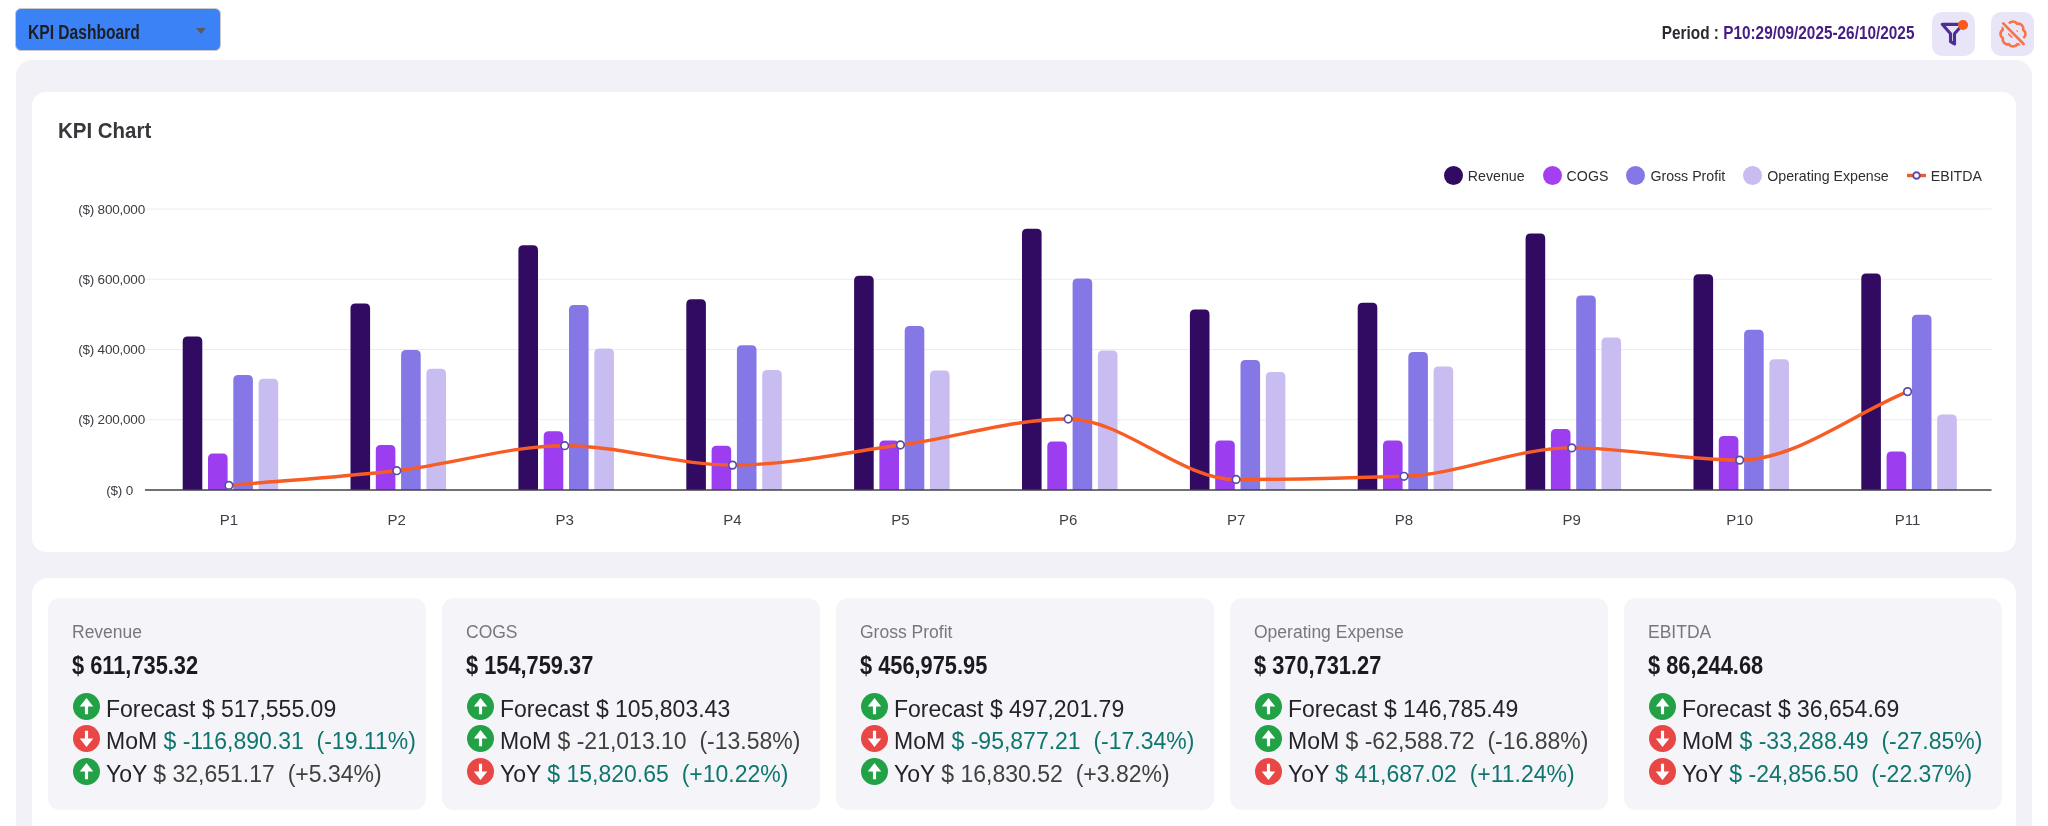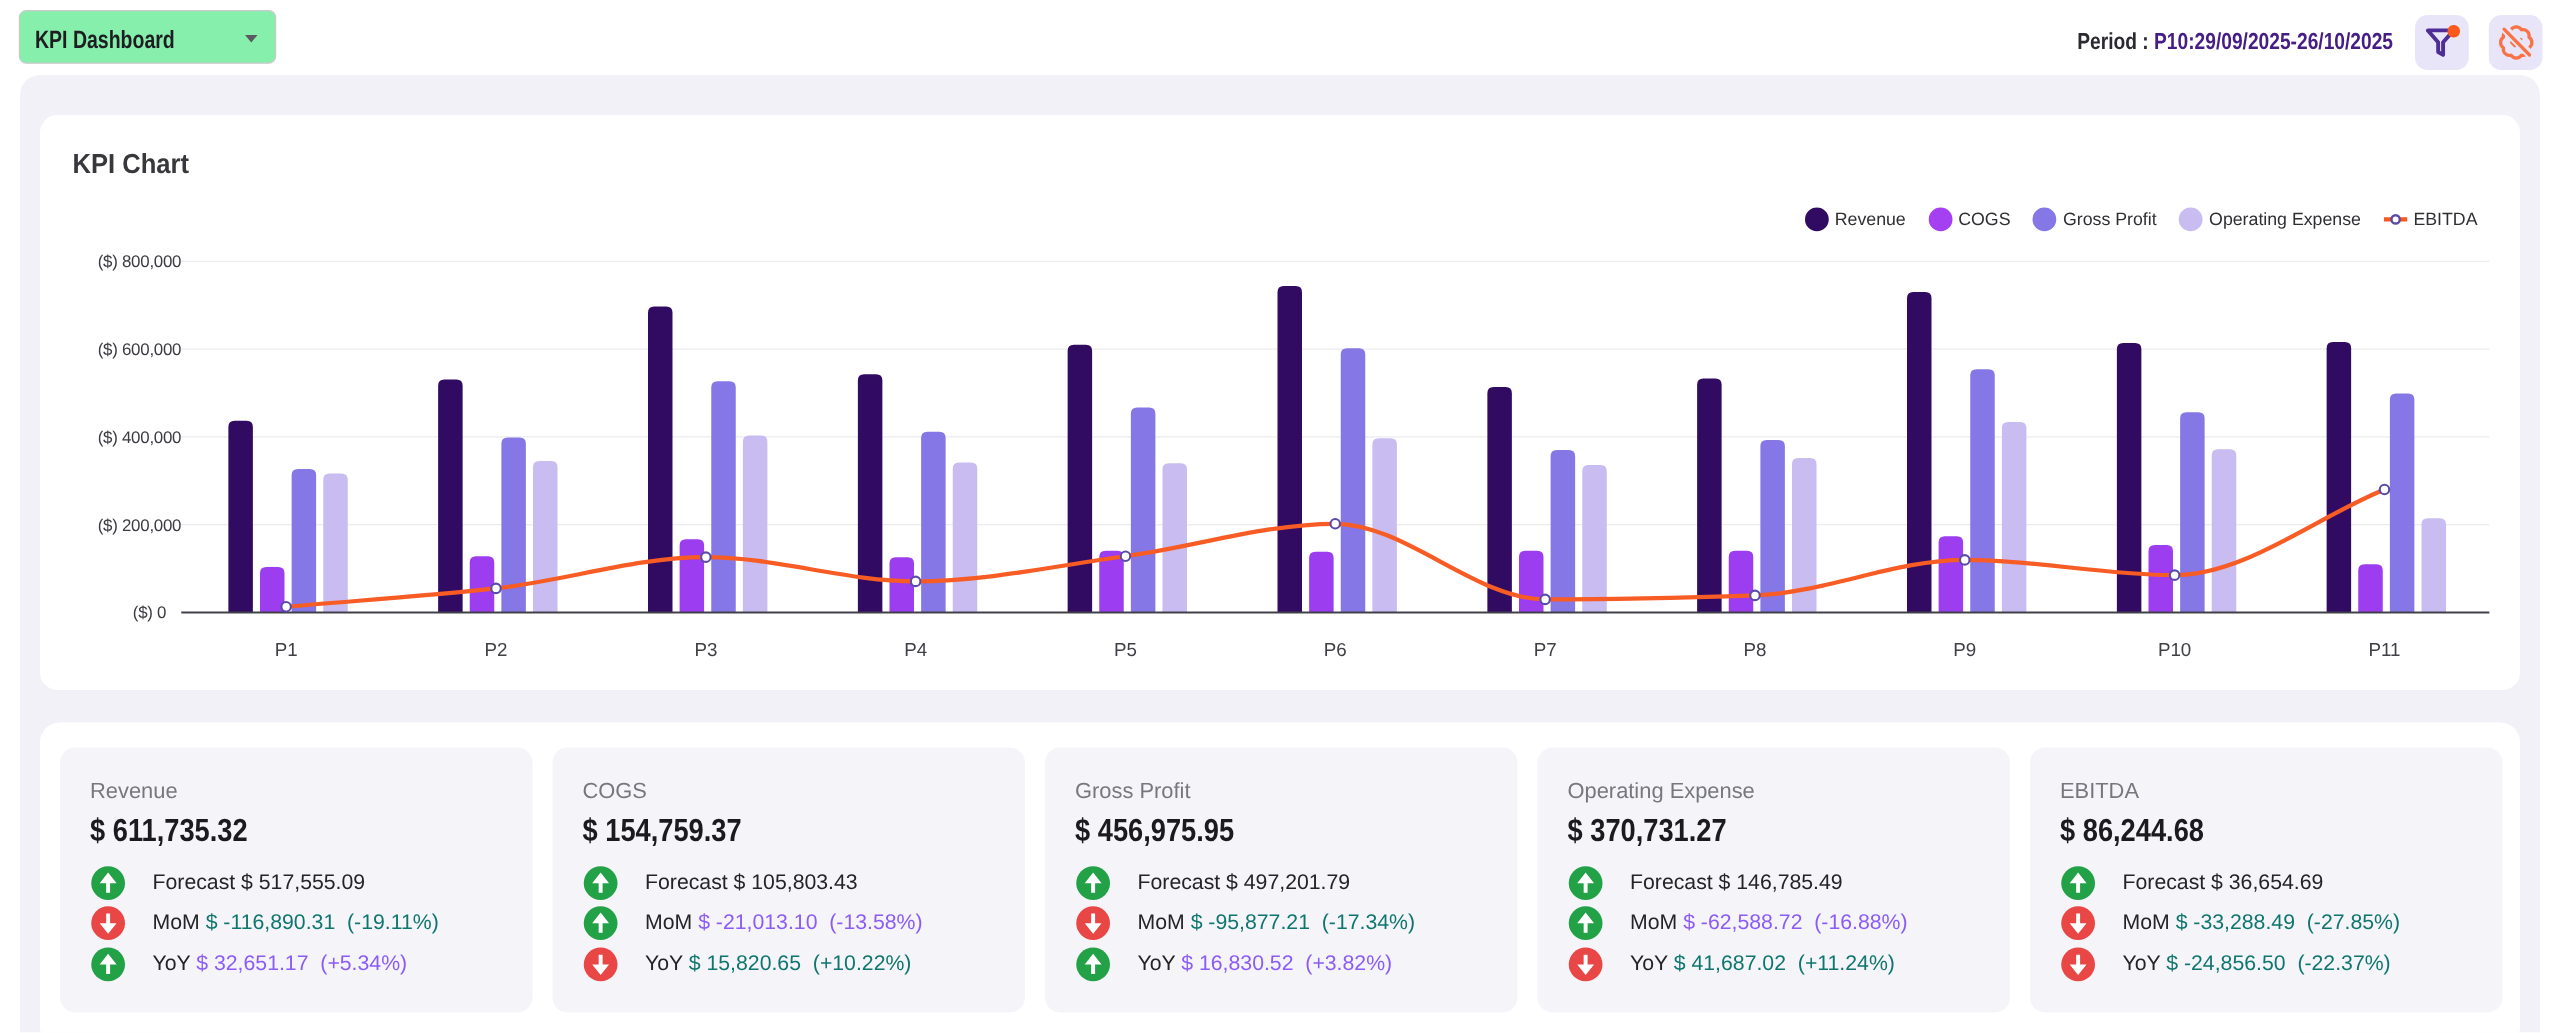--- a/index.html
+++ b/index.html
@@ -4,21 +4,21 @@
 *{margin:0;padding:0;box-sizing:border-box}
 html,body{width:2048px;height:826px;overflow:hidden;background:#fff;
   font-family:"Liberation Sans",sans-serif;position:relative}
 .abs{position:absolute}
 .panel{position:absolute;left:16px;top:60px;width:2016px;height:766px;
   background:#f3f1f8;border-radius:16px 16px 0 0}
 .chartcard{position:absolute;left:32px;top:92px;width:1984px;height:460px;
   background:#fff;border-radius:14px}
 .kpiwrap{position:absolute;left:32px;top:578px;width:1984px;height:260px;
   background:#fff;border-radius:16px}
-.select{position:absolute;left:15px;top:8px;width:206px;height:43px;background:#86efac;
+.select{position:absolute;left:15px;top:8px;width:206px;height:43px;background:#3b82f6;
   border:1px solid #c9c9cc;border-radius:6px}
 .select .st{position:absolute;left:12px;top:11.5px;font-size:20px;font-weight:bold;color:#1e1e22;transform:scaleX(0.78);transform-origin:0 0;white-space:nowrap}
 .caret{position:absolute;right:14px;top:19px;width:0;height:0;border-left:5.5px solid transparent;
   border-right:5.5px solid transparent;border-top:6.5px solid #5a5a60}
 .period{position:absolute;top:22px;right:134px;font-size:18.5px;font-weight:bold;color:#2a2a30;white-space:nowrap;transform:scaleX(0.83);transform-origin:100% 50%}
 .period b{color:#451d84}
 .tbtn{position:absolute;top:12px;width:43px;height:44px;background:#e9e5f8;border-radius:10px}
 .odot{position:absolute;left:26px;top:8px;width:9.5px;height:9.5px;border-radius:50%;background:#fb5a1c}
 .ctitle{position:absolute;left:58px;top:118px;font-size:22px;font-weight:bold;color:#38383c;transform:scaleX(0.93);transform-origin:0 0;white-space:nowrap}
 .legend{position:absolute;top:166px;right:66px;display:flex;align-items:center;gap:18px;
@@ -28,24 +28,24 @@
 .kcard{position:absolute;top:598px;width:378px;height:212px;background:#f5f4f9;border-radius:12px}
 .kt{position:absolute;left:24px;top:24px;font-size:17.5px;color:#77777f}
 .kb{position:absolute;left:24px;top:53px;font-size:25.5px;font-weight:bold;color:#1b1b1f;transform:scaleX(0.855);transform-origin:0 0;white-space:nowrap}
 .row{position:absolute;left:24px;height:28px}
 .row:nth-of-type(3){top:94px}
 .row:nth-of-type(4){top:126px}
 .row:nth-of-type(5){top:159px}
 .ic{position:absolute;left:0.5px;top:0.5px;width:27px;height:27px;border-radius:50%;display:inline-block}
 .ic.g{background:#22a147}
 .ic.r{background:#e84745}
-.rt{position:absolute;left:50px;top:3.5px;font-size:17px;color:#242428;white-space:nowrap}
+.rt{position:absolute;left:34px;top:3.5px;font-size:23px;color:#242428;white-space:nowrap}
 .amt{color:#242428}
 .amt.red{color:#0f766e}
-.amt.grn{color:#8b5cf6}
+.amt.grn{color:#404040}
 </style></head>
 <body>
 <div class="panel"></div>
 <div class="chartcard"></div>
 <div class="kpiwrap"></div>
 <svg class="abs" style="left:0;top:0" width="2048" height="826">
 <line x1="145.0" y1="209.0" x2="1991.5" y2="209.0" stroke="#ececf0" stroke-width="1"></line>
 <line x1="145.0" y1="279.25" x2="1991.5" y2="279.25" stroke="#ececf0" stroke-width="1"></line>
 <line x1="145.0" y1="349.5" x2="1991.5" y2="349.5" stroke="#ececf0" stroke-width="1"></line>
 <line x1="145.0" y1="419.75" x2="1991.5" y2="419.75" stroke="#ececf0" stroke-width="1"></line>

